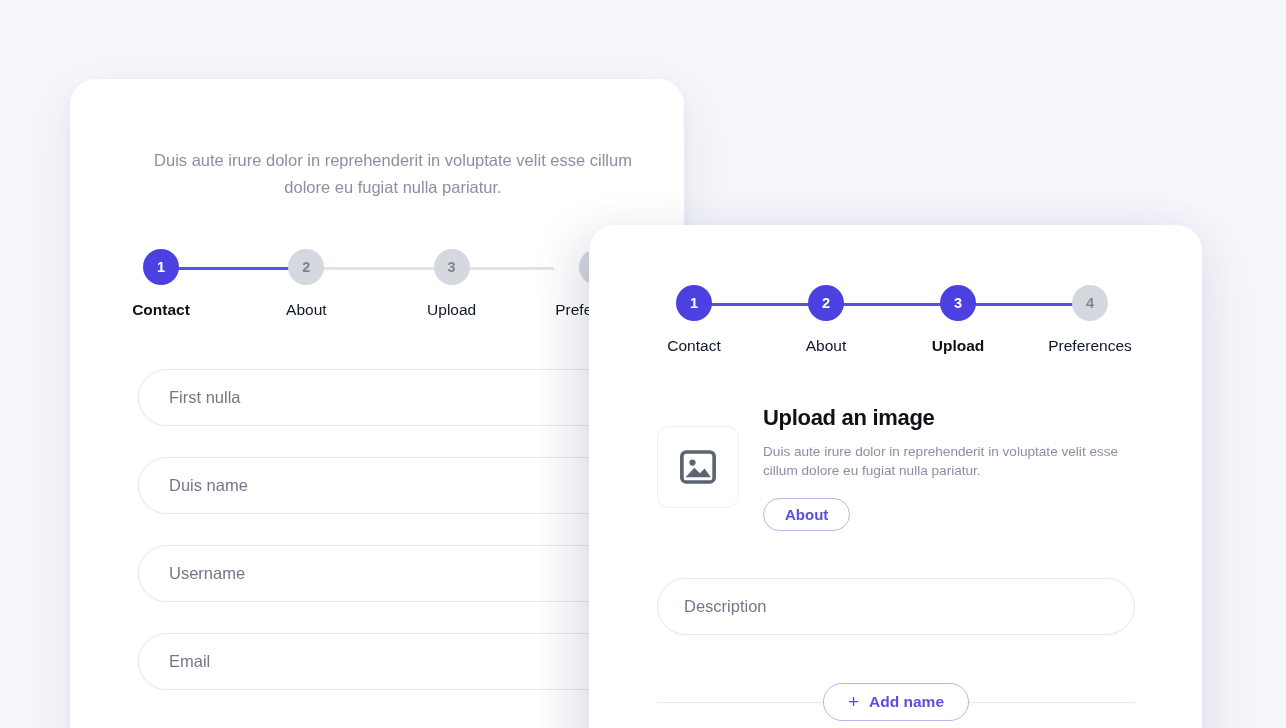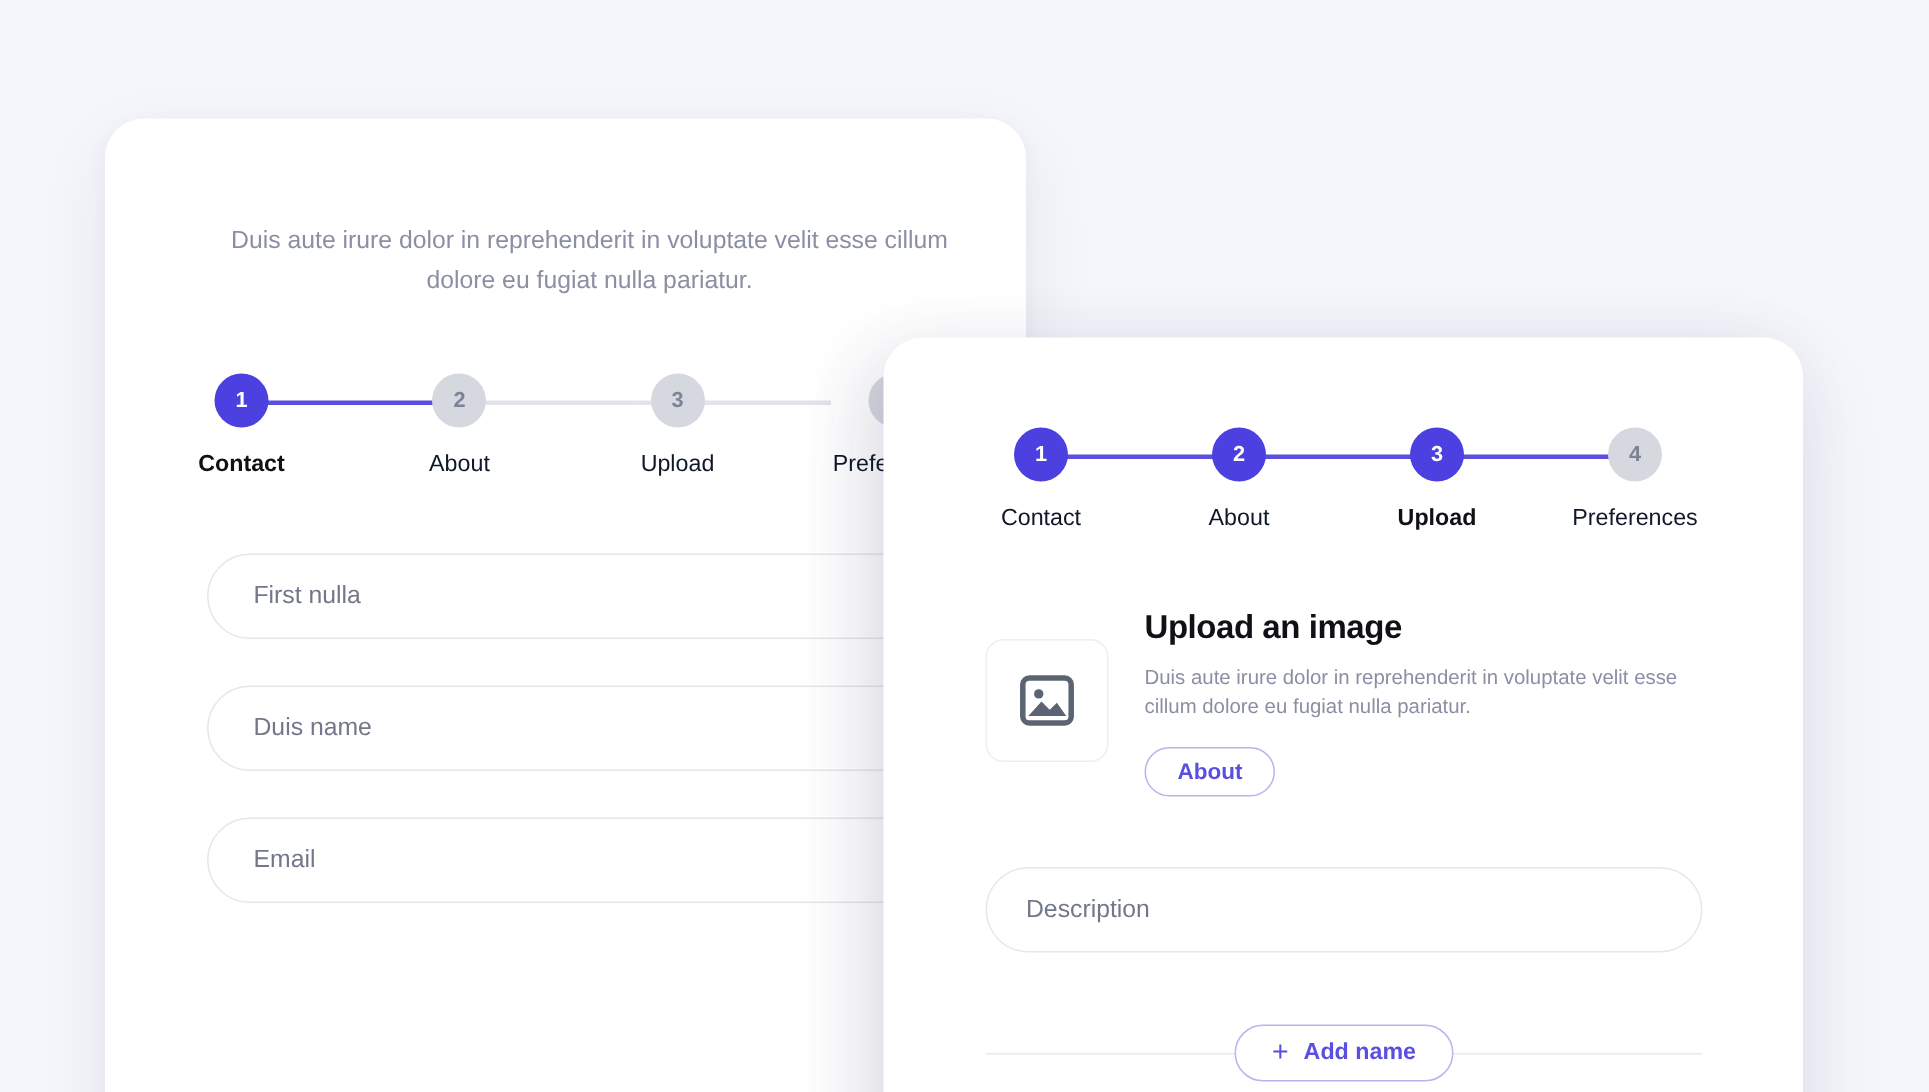--- a/index.html
+++ b/index.html
@@ -369,20 +369,21 @@
         </div>
         <div class="step">
           <div class="step-bubble">4</div>
           <div class="step-label">Preferences</div>
         </div>
       </div>
 
       <div class="field-list">
         <div class="text-field">First nulla</div>
         <div class="text-field">Duis name</div>
+        <div class="text-field">Username</div>
         <div class="text-field">Email</div>
       </div>
 
     </div>
   </div>
 
   <div class="card card-front">
     <div class="front-inner">
 
       <div class="stepper stepper-front">

